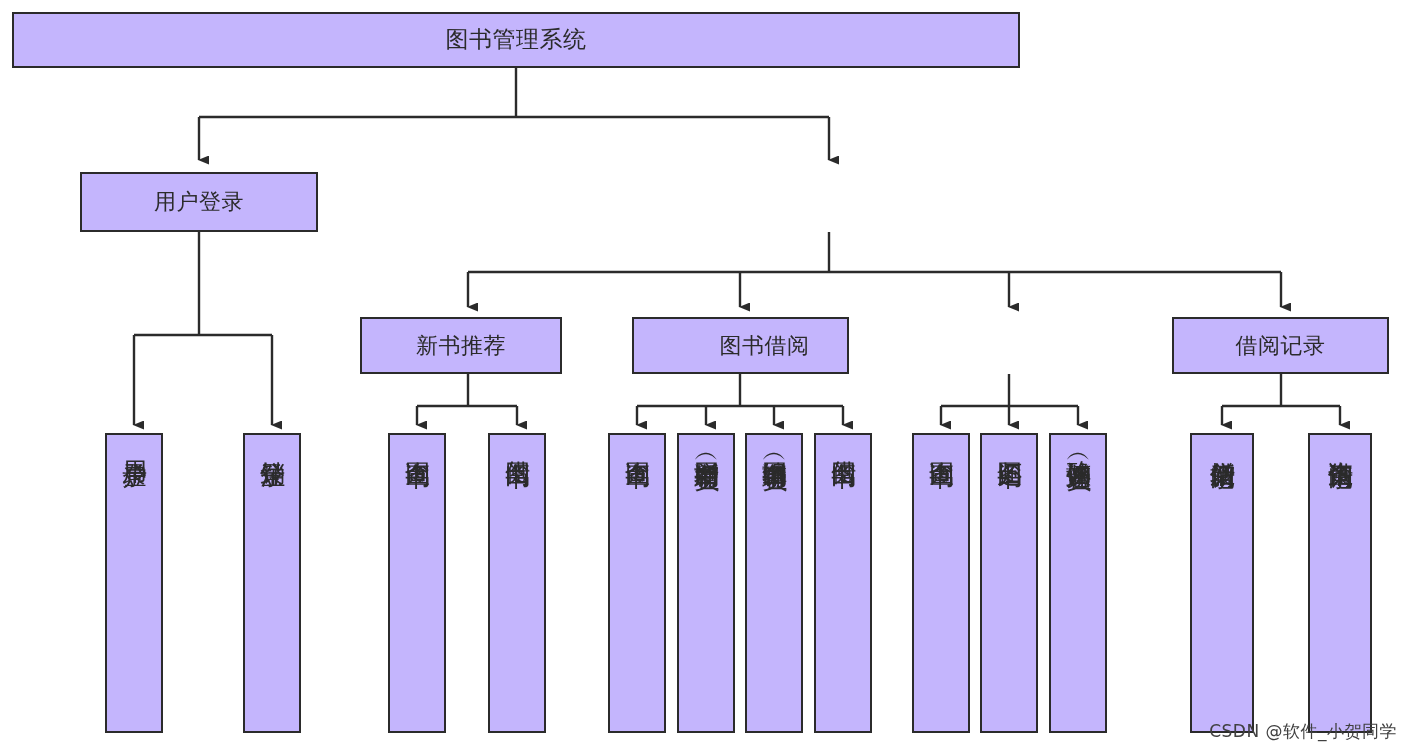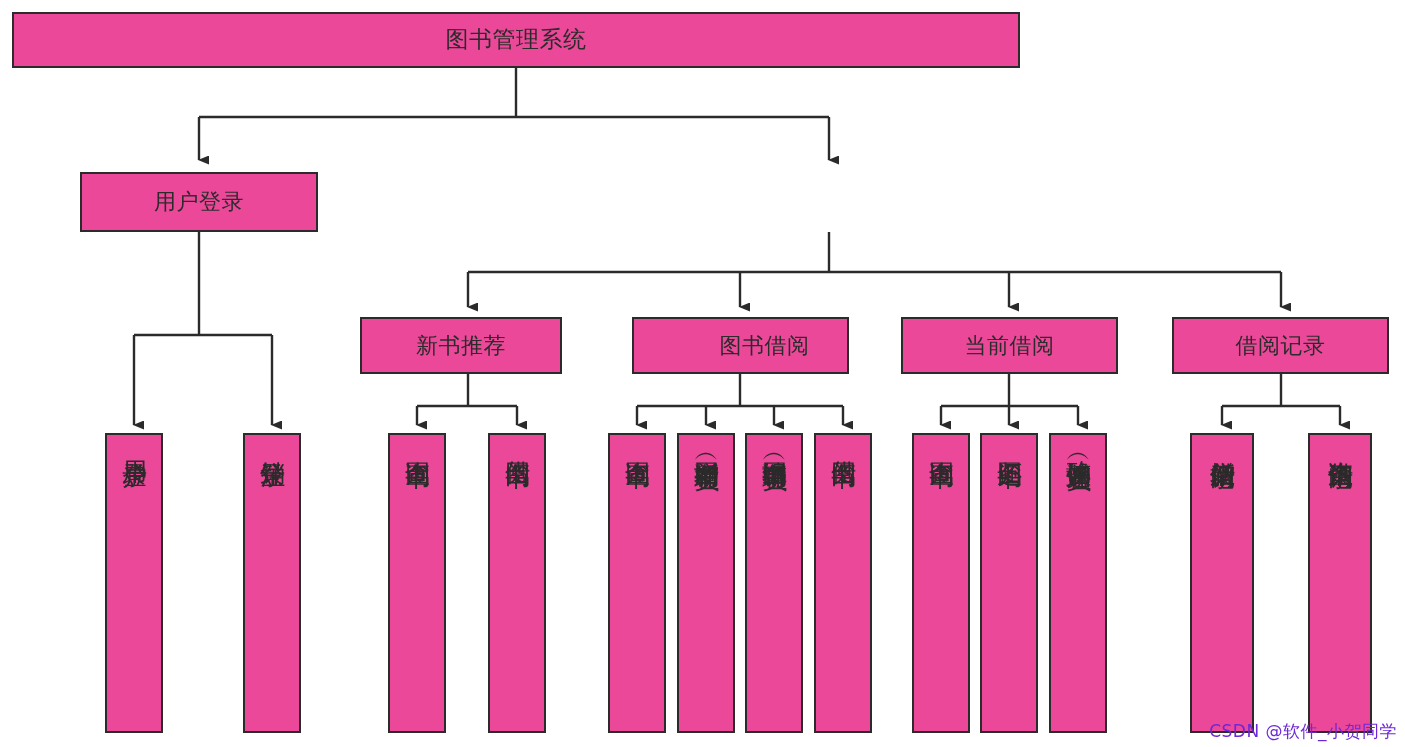--- a/index.html
+++ b/index.html
@@ -16,21 +16,21 @@
   }
   #edges{
     position:absolute;
     left:0; top:0;
     width:1405px; height:747px;
     pointer-events:none;
   }
   .node{
     position:absolute;
     box-sizing:border-box;
-    background:#ec4899;
+    background:#c4b5fd;
     border:2px solid #2b2b2b;
     display:flex;
     align-items:center;
     justify-content:center;
     color:#2b2b2b;
   }
   .node .lbl{
     display:block;
     text-align:center;
     line-height:1.18;
@@ -53,21 +53,21 @@
     font-size:25px;
     line-height:1.05;
     letter-spacing:1px;
     margin:0 auto;
   }
   .watermark{
     position:absolute;
     right:8px;
     bottom:4px;
     font-size:17px;
-    color:#6d28d9;
+    color:#404040;
     white-space:nowrap;
     letter-spacing:0.5px;
   }
 </style>
 </head>
 <body>
 
 <div id="canvas">
 
   <svg id="edges" viewBox="0 0 1405 747" xmlns="http://www.w3.org/2000/svg">
@@ -127,23 +127,20 @@
   <div class="node h" style="left:80px;top:172px;width:238px;height:60px;">
     <span class="lbl">用户登录</span>
   </div>
 
   <div class="node h" style="left:360px;top:317px;width:202px;height:57px;">
     <span class="lbl">新书推荐</span>
   </div>
   <div class="node h" style="left:632px;top:317px;width:217px;height:57px;padding-left:48px;">
     <span class="lbl">图书借阅</span>
   </div>
-  <div class="node h" style="left:901px;top:317px;width:217px;height:57px;">
-    <span class="lbl">当前借阅</span>
-  </div>
   <div class="node h" style="left:1172px;top:317px;width:217px;height:57px;">
     <span class="lbl">借阅记录</span>
   </div>
 
   <div class="node v" style="left:105px;top:433px;width:58px;height:300px;">
     <span class="lbl">用户登录</span>
   </div>
   <div class="node v" style="left:243px;top:433px;width:58px;height:300px;">
     <span class="lbl">注销登录</span>
   </div>

